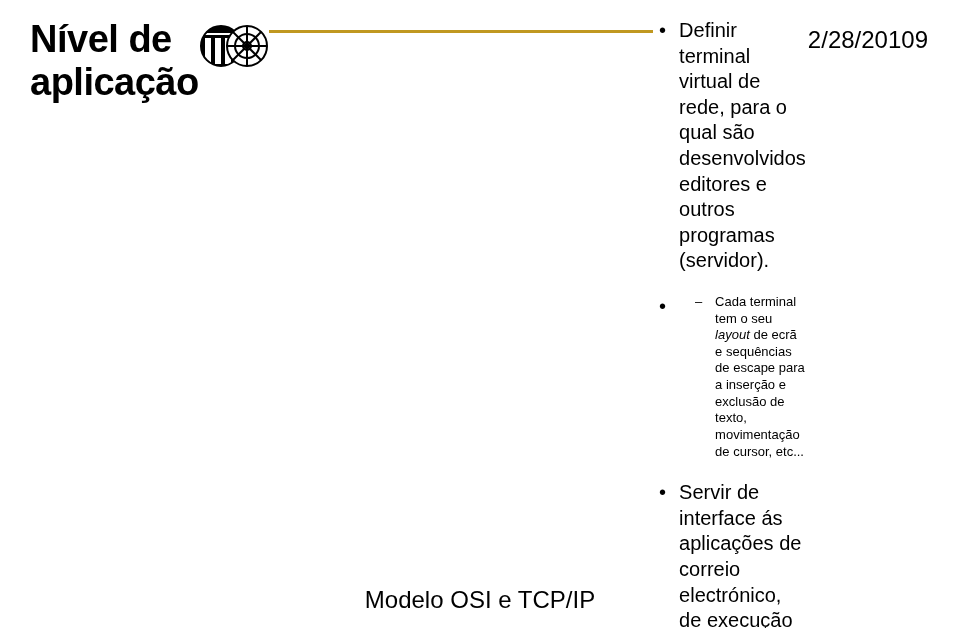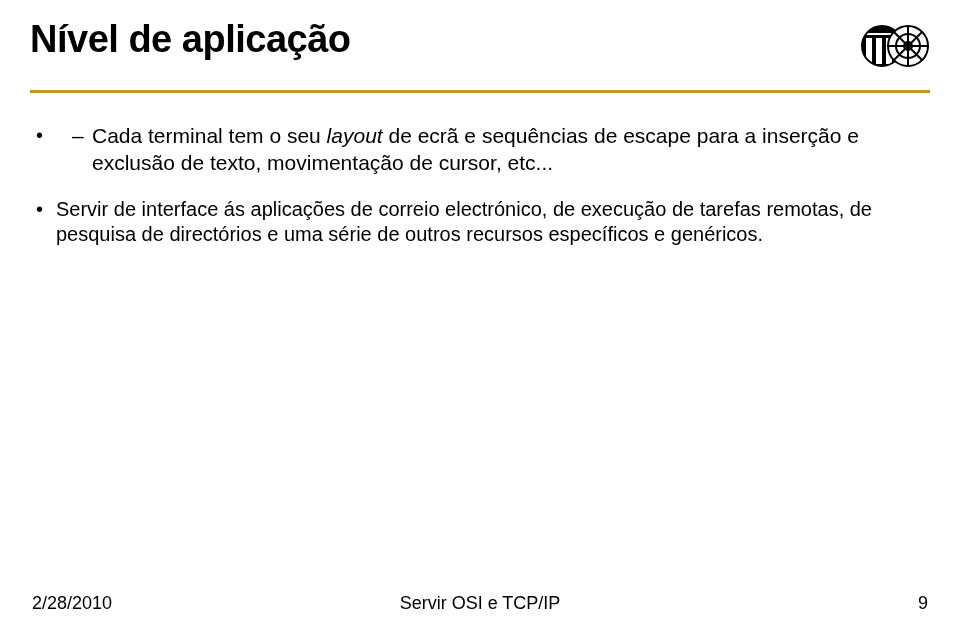--- a/index.html
+++ b/index.html
@@ -3,21 +3,21 @@
 <meta charset="utf-8">
 <style>
   * { margin: 0; padding: 0; box-sizing: border-box; }
   html, body { width: 960px; height: 628px; font-family: Arial, Helvetica, sans-serif; color: #000; background: #fff; }
   .slide {
     width: 960px;
     height: 628px;
     padding: 18px 30px 14px 30px;
     position: relative;
     display: flex;
-    flex-direction: column;
+    flex-direction: row;
   }
   .header {
     display: flex;
     justify-content: space-between;
     align-items: flex-start;
   }
   .title {
     font-size: 38px;
     font-weight: 700;
     font-family: Arial, Helvetica, sans-serif;
@@ -63,35 +63,35 @@
   }
   ul.lvl2 {
     list-style: none;
     padding: 0;
     margin: 6px 0 0 16px;
   }
   ul.lvl2 > li {
     position: relative;
     padding-left: 20px;
     margin-bottom: 18px;
-    font-size: 21px;
+    font-size: 13px;
   }
   ul.lvl2 > li::before {
     content: "–";
     position: absolute;
     left: 0;
     top: 0;
     color: #000;
   }
   em.italic { font-style: italic; }
   .footer {
     display: flex;
     justify-content: space-between;
     align-items: baseline;
-    font-size: 18px;
+    font-size: 24px;
     margin-top: 8px;
     padding: 0 2px;
   }
   .footer .center {
     position: absolute;
     left: 50%;
     transform: translateX(-50%);
     bottom: 14px;
   }
 </style>
@@ -127,30 +127,33 @@
         </g>
       </svg>
     </div>
   </div>
 
   <div class="underline"></div>
 
   <div class="content">
     <ul class="lvl1">
       <li>
+        <span>Definir terminal virtual de rede, para o qual são desenvolvidos editores e outros programas (servidor).</span>
+      </li>
+      <li>
         <ul class="lvl2">
           <li>
             <span>Cada terminal tem o seu </span><em class="italic">layout</em><span> de ecrã e sequências de escape para a inserção e exclusão de texto, movimentação de cursor, etc...</span>
           </li>
         </ul>
       </li>
       <li>
         <span>Servir de interface ás aplicações de correio electrónico, de execução de tarefas remotas, de pesquisa de directórios e uma série de outros recursos específicos e genéricos.</span>
       </li>
     </ul>
   </div>
 
   <div class="footer">
     <span>2/28/2010</span>
-    <span class="center">Servir OSI e TCP/IP</span>
+    <span class="center">Modelo OSI e TCP/IP</span>
     <span>9</span>
   </div>
 </div>
 
 </body></html>

